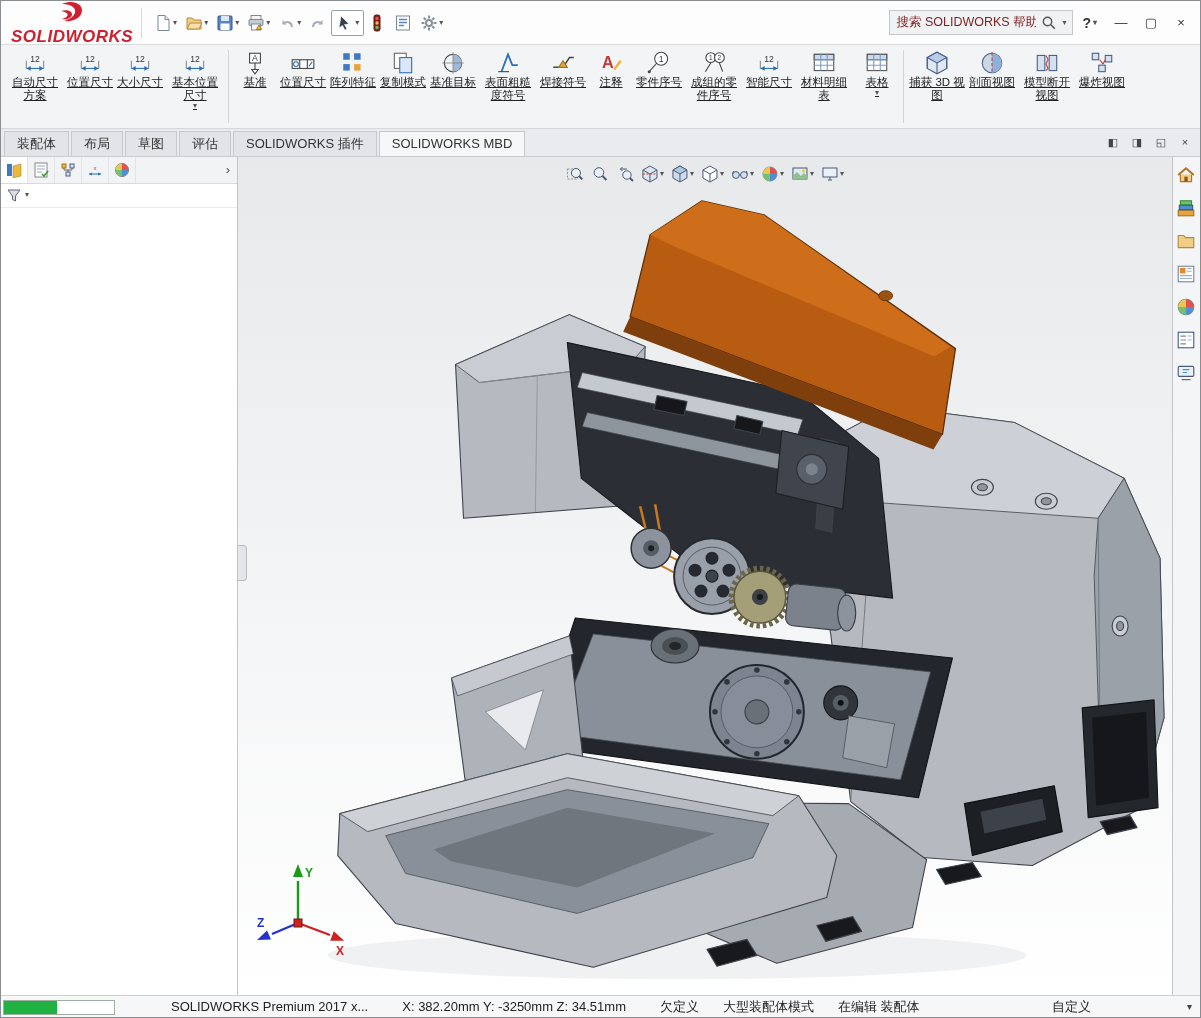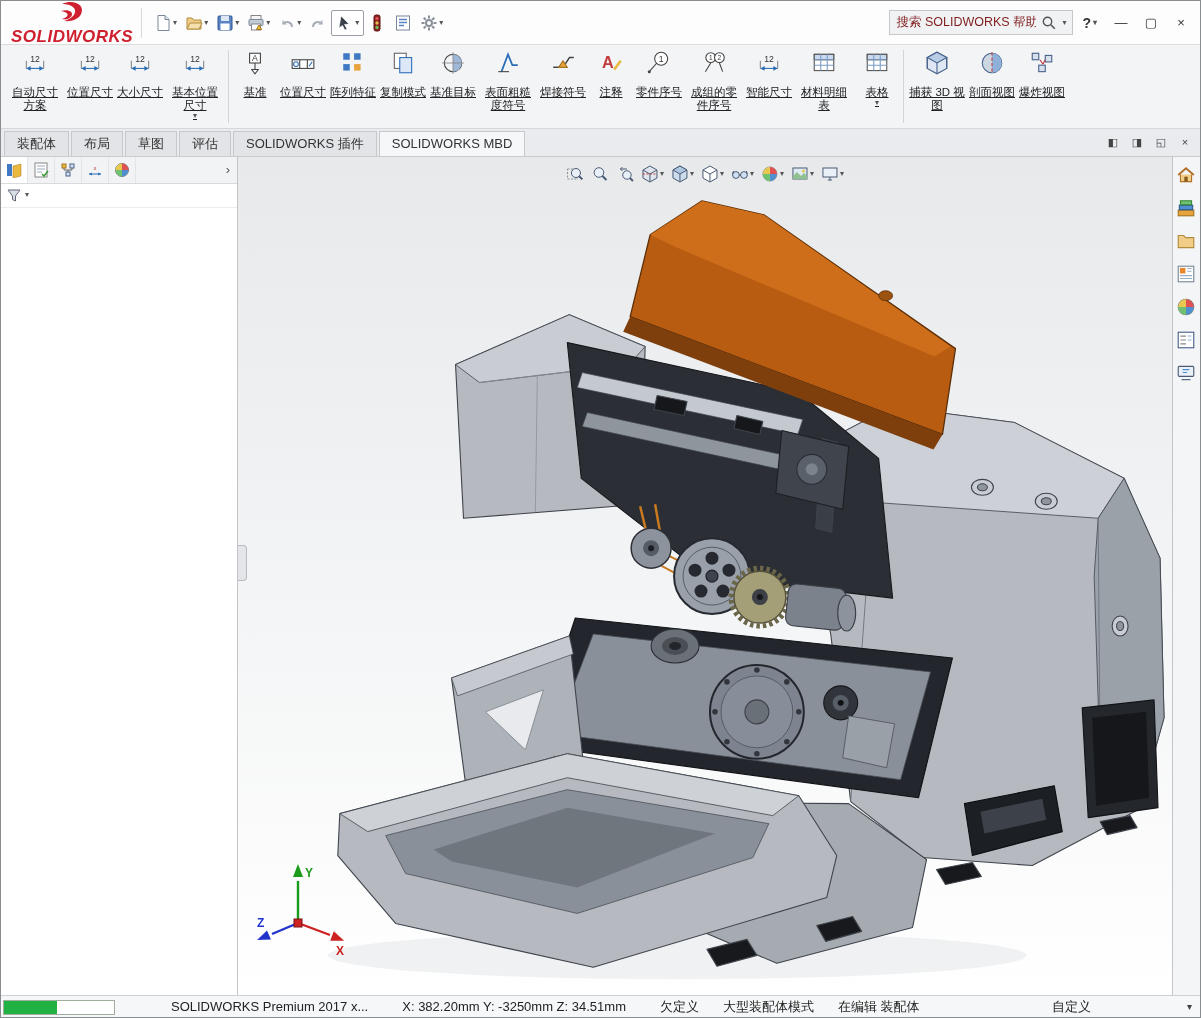--- a/index.html
+++ b/index.html
@@ -20,21 +20,21 @@
   .search-box { margin-left:auto; width:184px; height:25px; background:#f1f2f4; border:1px solid #c5c7ca; display:flex; align-items:center; gap:5px; padding:0 6px; }
   .search-text { flex:1; color:#7f1d1d; font-size:12.5px; white-space:nowrap; overflow:hidden; }
   .help-btn { display:flex; align-items:center; gap:2px; padding:0 9px; font-size:14px; color:#333; font-weight:bold; }
   .win-controls { display:flex; }
   .win-btn { width:30px; height:26px; display:flex; align-items:center; justify-content:center; font-size:13px; color:#333; }
   .dd { font-size:8px; color:#555; line-height:1; }
 
   
   .ribbon { height:84px; background:#f3f4f6; border-bottom:1px solid #d5d7da; display:flex; align-items:stretch; padding:0 4px; }
   .rb-btn { display:flex; flex-direction:column; align-items:center; min-width:46px; max-width:60px; padding:5px 2px 2px; font-size:11.5px; line-height:13px; color:#222; text-align:center;text-decoration:underline; }
-  .rb-label { display:block; margin-top:10px; }
+  .rb-label { display:block; margin-top:0; }
   .rb-sep { width:1px; background:#d2d4d7; margin:5px 3px; }
   .icon26 { width:26px; height:26px; display:block; }
 
   
   .tab-row { height:28px; background:#e9ebee; display:flex; align-items:flex-end; border-bottom:1px solid #c9cbce; padding:0 3px; }
   .tabs { display:flex; height:25px; }
   .tab { display:flex; align-items:center; padding:0 12px; font-size:13px; border:1px solid #c6c8cc; border-bottom:none; background:#e2e4e7; margin-right:2px; color:#333; white-space:nowrap; }
   .tab.active { background:#f6f7f8; }
   .doc-controls { margin-left:auto; display:flex; align-items:center; height:100%; }
   .doc-ctrl { width:24px; text-align:center; font-size:11px; color:#444; }
@@ -432,20 +432,31 @@
       </div>
       <div class="rb-btn">
         <span class="icon26">
           <svg viewBox="0 0 24 24">
             <circle cx="12" cy="12" r="9" fill="#cdd7e2" stroke="#46608a"></circle>
             <path d="M12 3a9 9 0 0 1 0 18z" fill="#8fb0d8"></path>
             <path d="M12 2v20" stroke="#c23b3b" stroke-dasharray="3 2"></path>
           </svg>
         </span>
         <span class="rb-label">剖面视图</span>
+
+      </div>
+      <div class="rb-btn">
+        <span class="icon26">
+          <svg viewBox="0 0 24 24">
+            <rect x="3" y="5" width="7" height="14" fill="#d7e1ee" stroke="#46608a"></rect>
+            <rect x="14" y="5" width="7" height="14" fill="#d7e1ee" stroke="#46608a"></rect>
+            <path d="M11 5l2 4-2 4 2 4-2 2" fill="none" stroke="#c23b3b"></path>
+          </svg>
+        </span>
+        <span class="rb-label">模型断开视图</span>
 
       </div>
       <div class="rb-btn">
         <span class="icon26">
           <svg viewBox="0 0 24 24">
             <g stroke="#46608a" fill="#d7e1ee">
               <rect x="3" y="3" width="6" height="6"></rect>
               <rect x="15" y="5" width="6" height="6"></rect>
               <rect x="9" y="14" width="6" height="6"></rect>
             </g>

